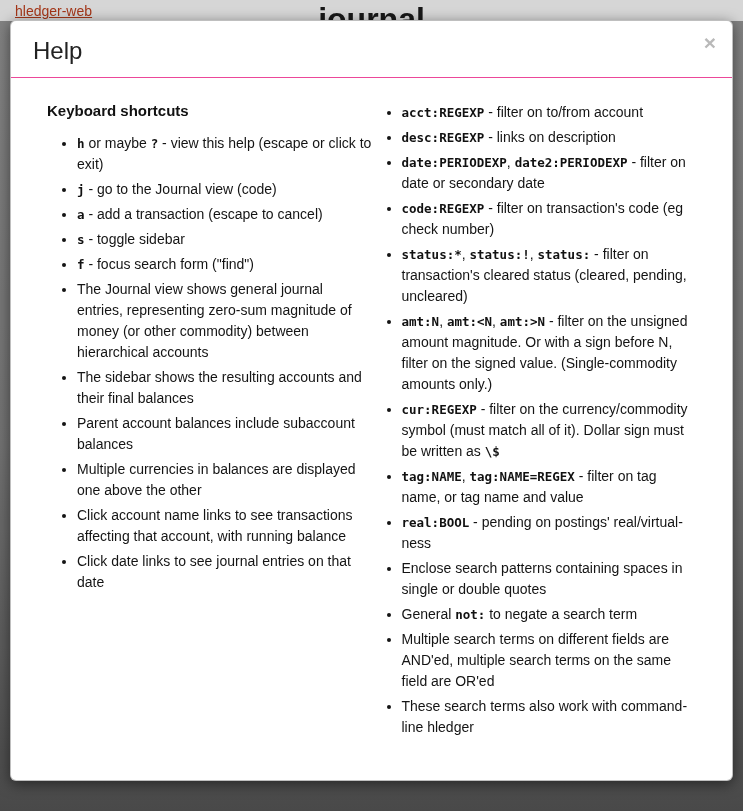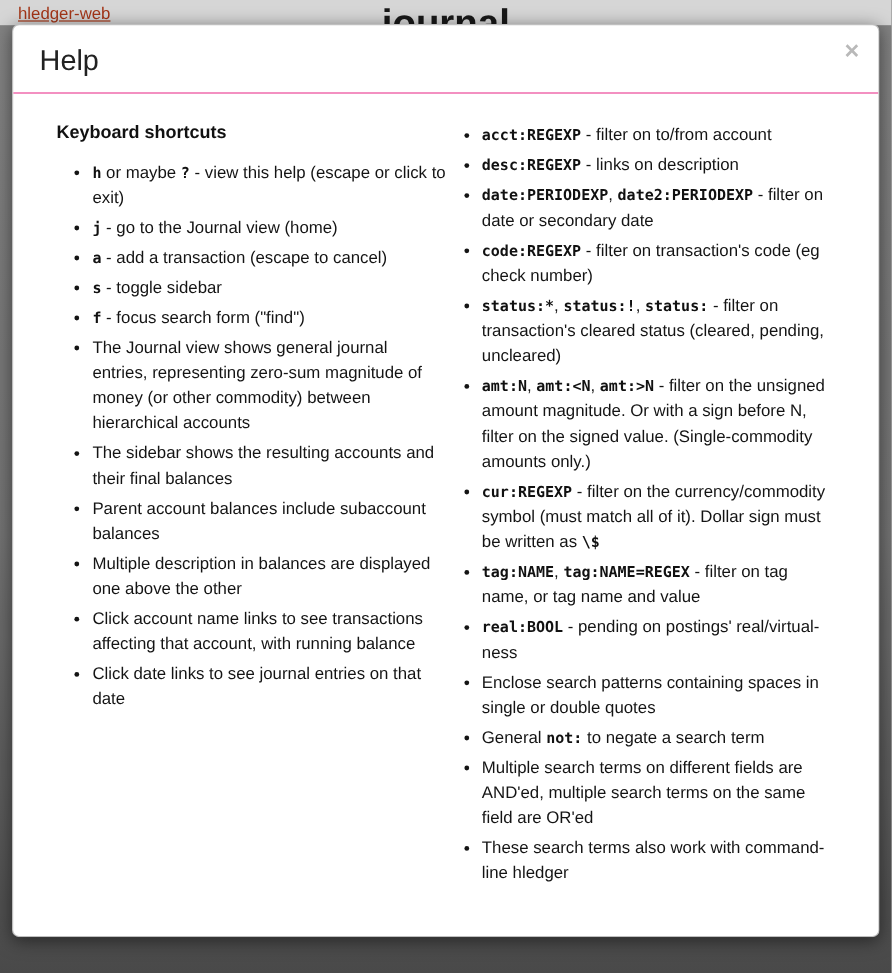--- a/index.html
+++ b/index.html
@@ -70,31 +70,31 @@
     <div class="modal-header">
       <h1 class="modal-title">Help</h1>
       <button class="close-btn">×</button>
     </div>
 
     <div class="modal-body">
       <div class="col">
         <h2 class="section-heading">Keyboard shortcuts</h2>
         <ul>
             <li><span class="code">h</span><span> or maybe </span><span class="code">?</span><span> - view this help (escape or click to exit)</span></li>
-            <li><span class="code">j</span><span> - go to the Journal view (home)</span></li>
+            <li><span class="code">j</span><span> - go to the Journal view (code)</span></li>
             <li><span class="code">a</span><span> - add a transaction (escape to cancel)</span></li>
             <li><span class="code">s</span><span> - toggle sidebar</span></li>
             <li><span class="code">f</span><span> - focus search form ("find")</span></li>
           </ul>
 
         <ul>
             <li><span>The Journal view shows general journal entries, representing zero-sum magnitude of money (or other commodity) between hierarchical accounts</span></li>
             <li><span>The sidebar shows the resulting accounts and their final balances</span></li>
             <li><span>Parent account balances include subaccount balances</span></li>
-            <li><span>Multiple description in balances are displayed one above the other</span></li>
+            <li><span>Multiple currencies in balances are displayed one above the other</span></li>
             <li><span>Click account name links to see transactions affecting that account, with running balance</span></li>
             <li><span>Click date links to see journal entries on that date</span></li>
           </ul>
       </div>
 
       <div class="col">
         <ul>
             <li><span class="code">acct:REGEXP</span><span> - filter on to/from account</span></li>
             <li><span class="code">desc:REGEXP</span><span> - links on description</span></li>
             <li><span class="code">date:PERIODEXP</span><span>, </span><span class="code">date2:PERIODEXP</span><span> - filter on date or secondary date</span></li>

